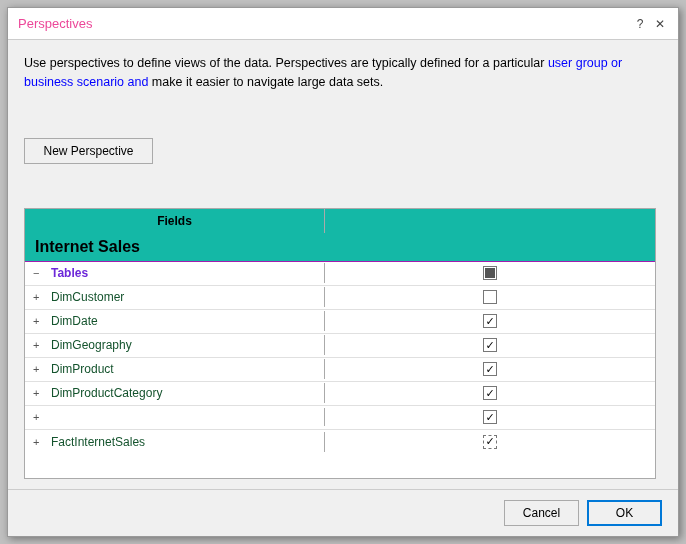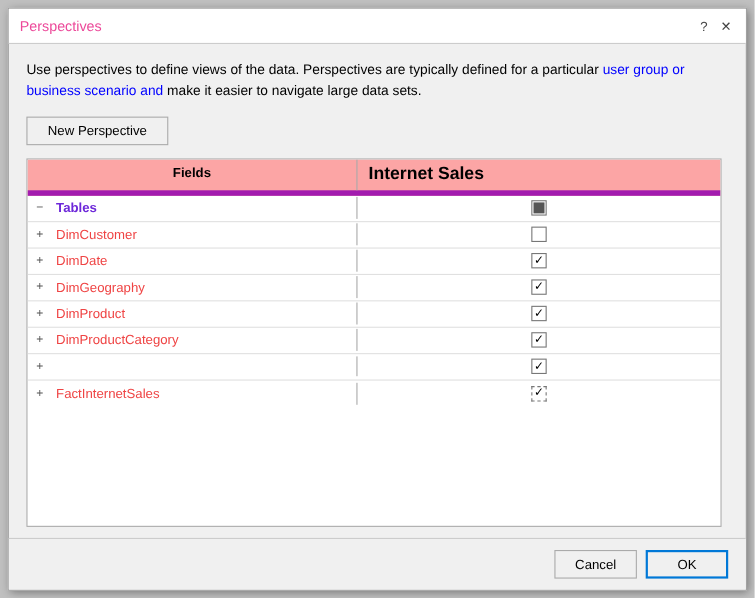--- a/index.html
+++ b/index.html
@@ -56,20 +56,21 @@
       color: #444;
       border: none;
       background: none;
     }
     .dialog-body {
       flex: 1;
       display: flex;
       flex-direction: column;
       padding: 14px 22px 10px 16px;
       overflow: hidden;
+      gap: 32px;
     }
     .description {
       font-size: 12.5px;
       color: #000;
       line-height: 1.5;
       margin-bottom: 14px;
     }
     .description span {
       color: #00f;
     }
@@ -89,22 +90,23 @@
     .table-container {
       flex: 1;
       border: 1px solid #aaa;
       background: #fff;
       overflow: hidden;
       display: flex;
       flex-direction: column;
     }
     .table-header {
       display: flex;
-      background: #fca5a5;
-      border-bottom: 5px solid #a21caf;
+      background: #14b8a6;
+      border-bottom: 1px solid #a21caf;
+      flex-direction: column;
     }
     .col-fields {
       width: 300px;
       padding: 5px 10px;
       font-weight: bold;
       font-size: 12px;
       text-align: center;
       border-right: 1px solid #aaa;
     }
     .col-internet-sales {
@@ -133,21 +135,21 @@
       align-items: center;
       gap: 6px;
       font-size: 12px;
     }
     .row-symbol {
       color: #555;
       font-size: 11px;
       min-width: 12px;
     }
     .row-label-link {
-      color: #ef4444;
+      color: #14532d;
       text-decoration: none;
       text-align: right;
     }
     .row-label-bold {
       font-weight: bold;
       color: #6d28d9;
     }
     .row-check {
       flex: 1;
       display: flex;

